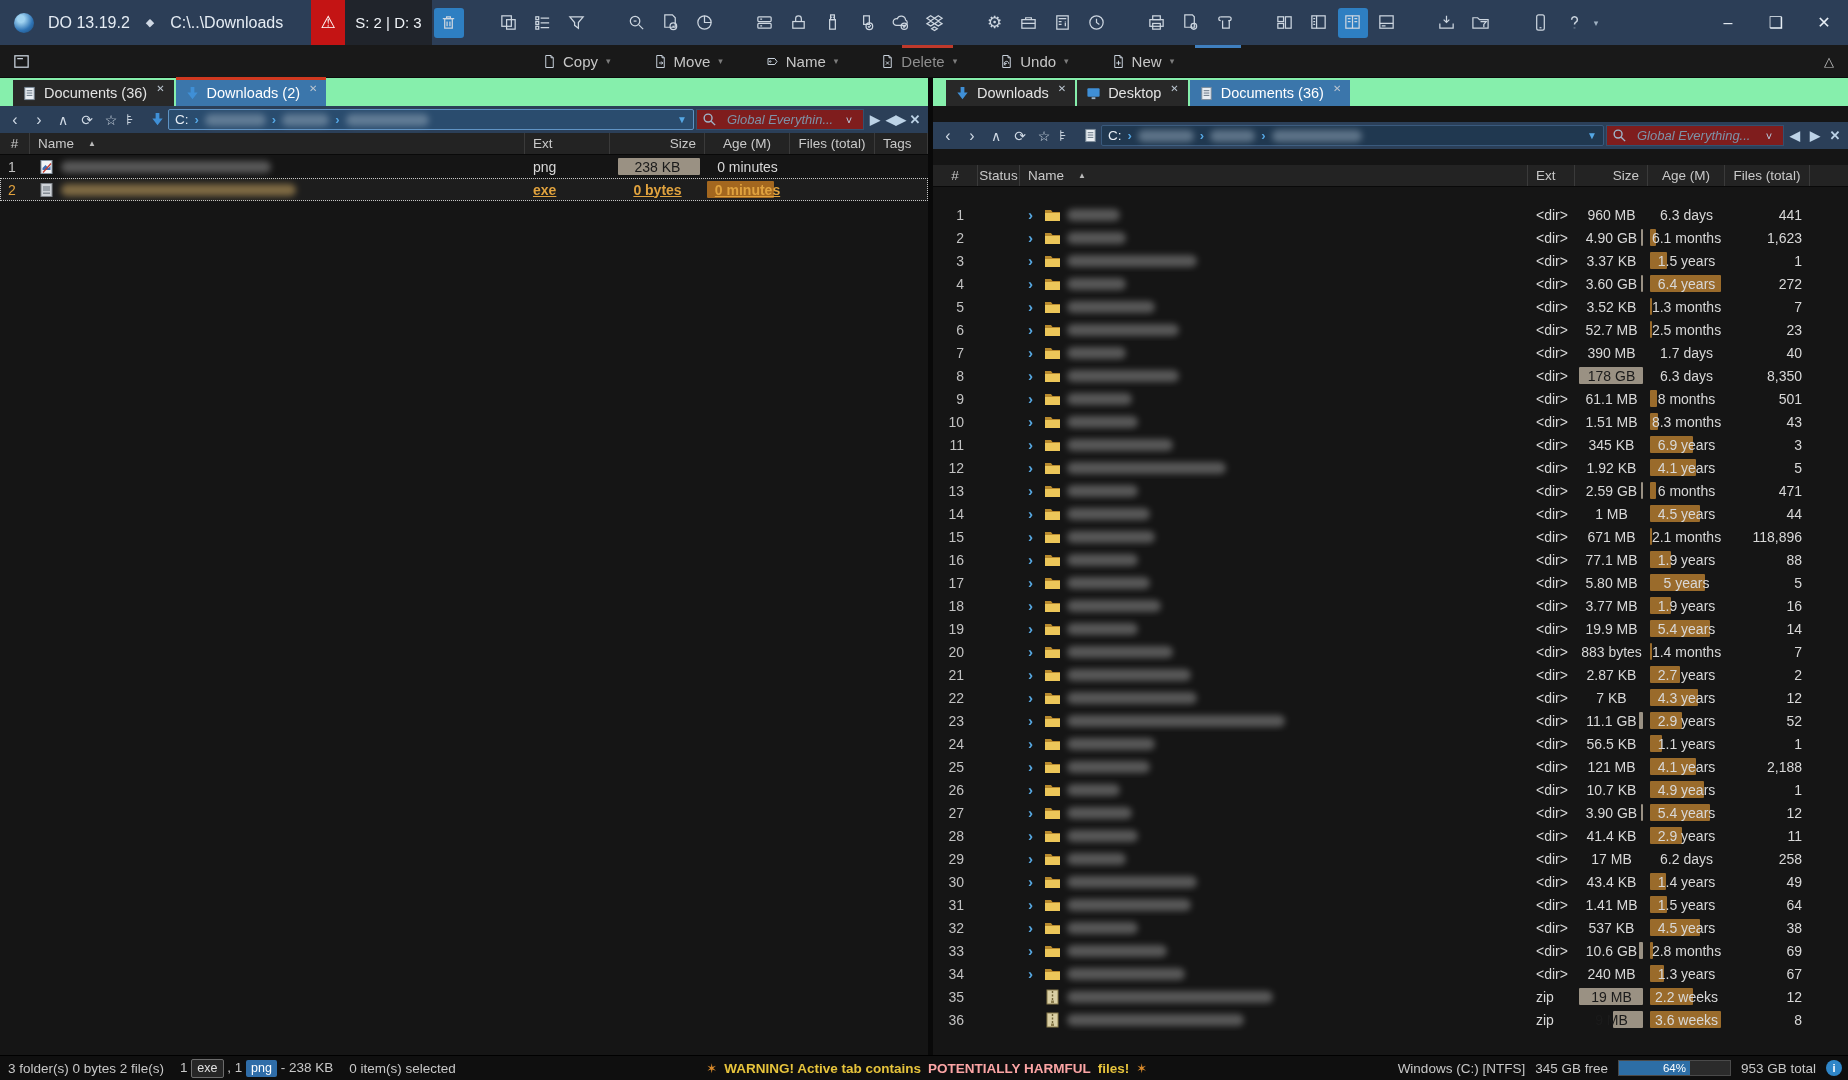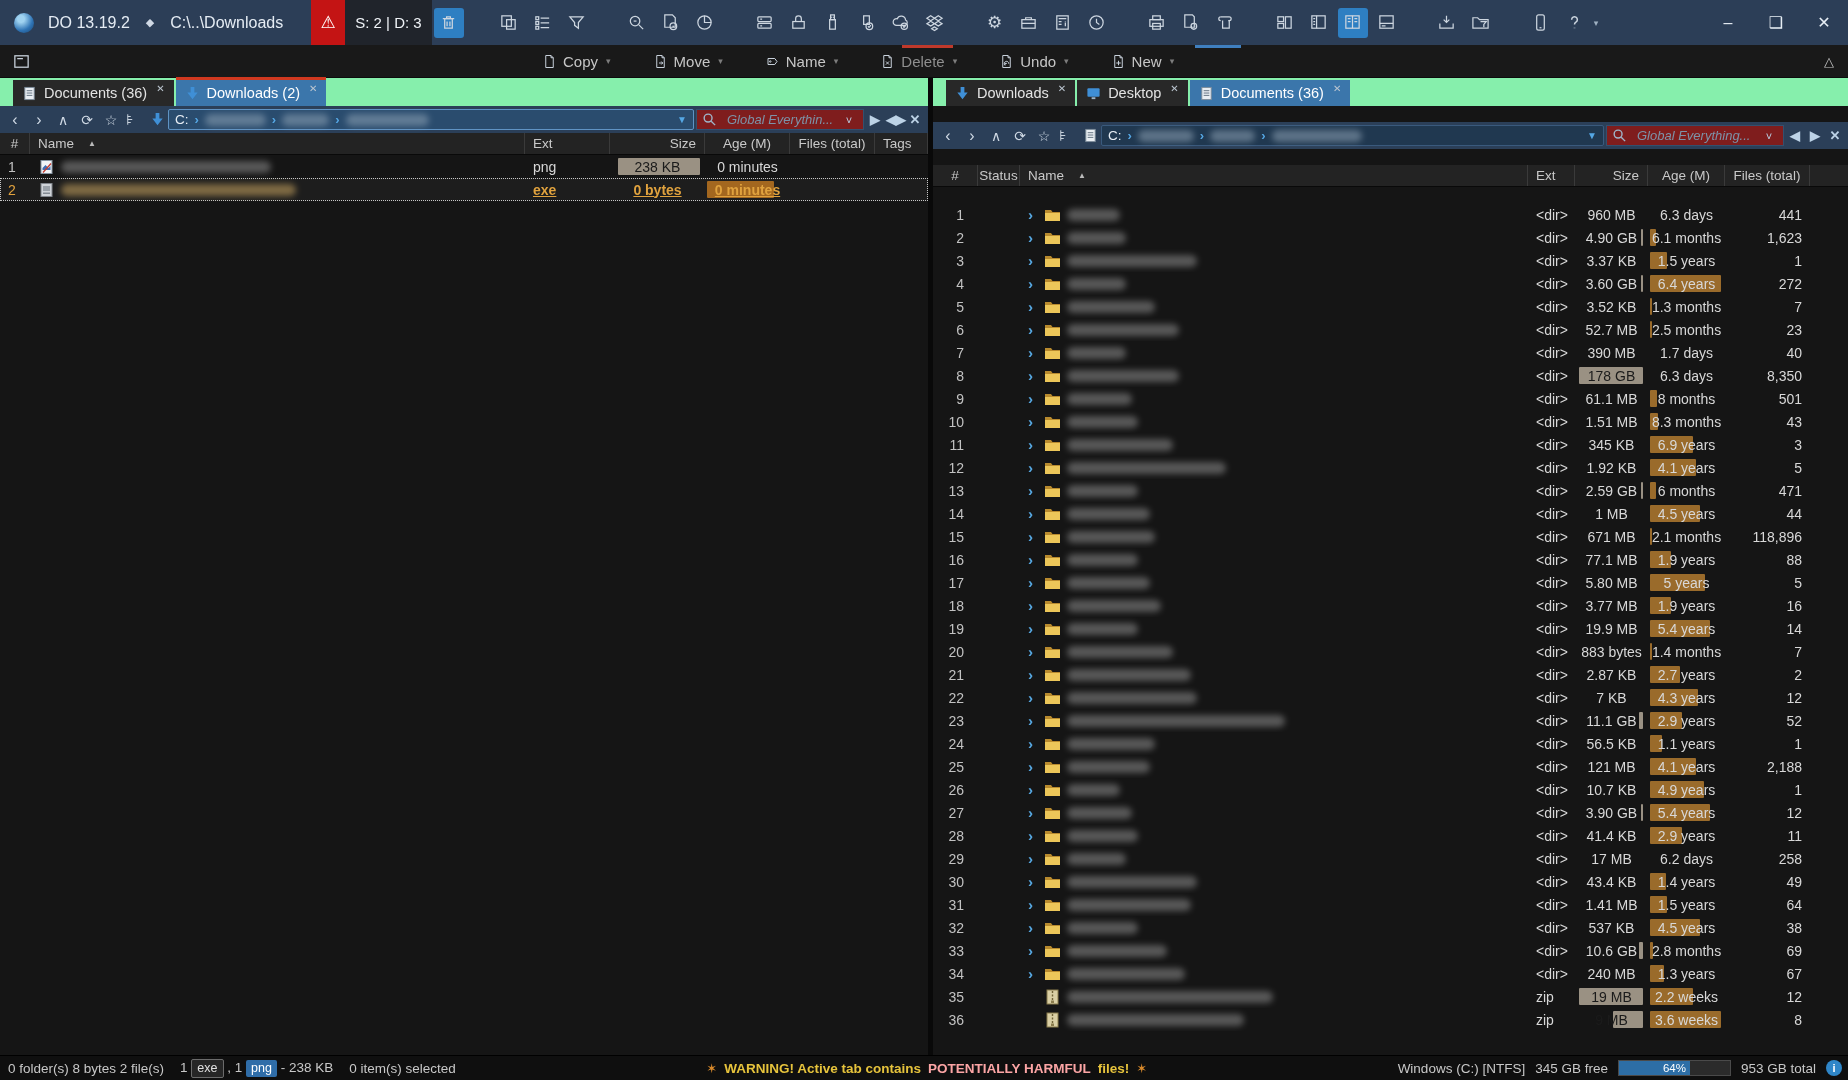--- a/index.html
+++ b/index.html
@@ -1577,21 +1577,21 @@
             <div class="c filesc">8</div>
             <div class="c tailc"></div>
           </div>
         </div>
       <div class="filler"></div>
     </div>
   </div>
 
   <div class="statusbar">
     <div class="sb-left">
-      <span>0 folder(s) 8 bytes 2 file(s)</span>
+      <span>3 folder(s) 0 bytes 2 file(s)</span>
       <span>
         <span>1</span>
         <span class="badge exe">exe</span>
         <span>, 1</span>
         <span class="badge png">png</span>
         <span>- 238 KB</span>
       </span>
       <span>0 item(s) selected</span>
     </div>
     <div class="sb-center">

